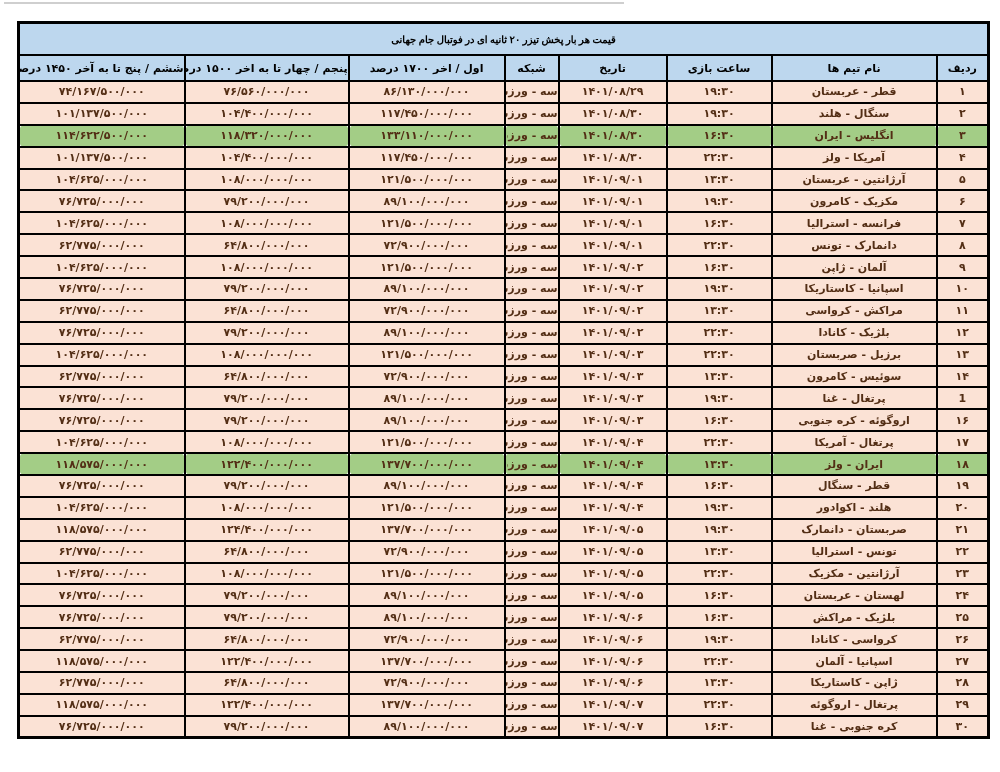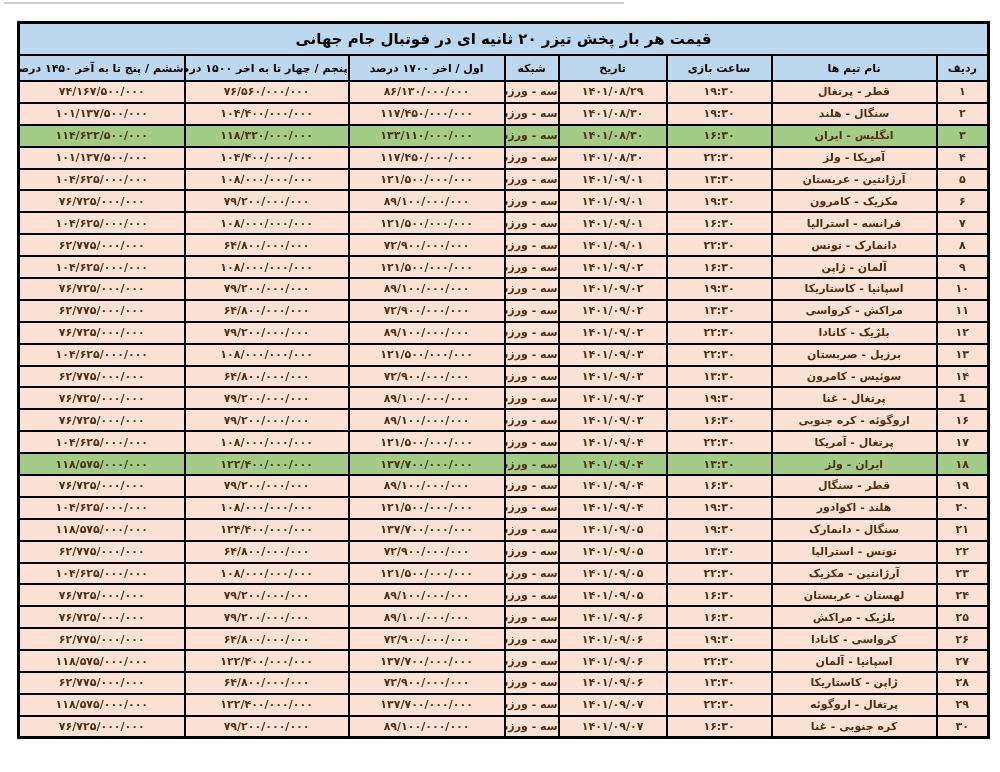--- a/index.html
+++ b/index.html
@@ -23,31 +23,31 @@
   }
   col.c1{width:52px;}  col.c2{width:165px;} col.c3{width:105px;} col.c4{width:108px;}
   col.c5{width:54px;}  col.c6{width:156px;} col.c7{width:164px;} col.c8{width:166px;}
   th,td{
     border:2px solid var(--border);
     text-align:center;vertical-align:middle;
     font-weight:bold;padding:0;overflow:hidden;white-space:nowrap;
   }
   tr.title-row th{
     height:30px;background:var(--header-bg);
-    color:var(--header-text);font-size:15px;
+    color:var(--header-text);font-size:10px;font-family:Liberation Serif, serif;
   }
   tr.header-row th{
     height:24px;background:var(--header-bg);
     color:var(--header-text);font-size:11px;
   }
   tbody tr{height:21.9px;}
   tbody td{
     background:var(--row-bg);color:var(--cell-text);font-size:11px;
   }
-  tbody tr.hl td{background:var(--hl-bg);}
+  tbody tr.hl td{background:var(--hl-bg);border-radius:6px;}
   td.ltr{direction:ltr;}
 </style>
 </head>
 <body>
 
 <div class="scan-artifact"></div>
 
 <table class="price-table">
   <colgroup>
     <col class="c1">
@@ -70,21 +70,21 @@
       <th>تاریخ</th>
       <th>شبکه</th>
       <th>اول / اخر ۱۷۰۰ درصد</th>
       <th>پنجم / چهار تا به اخر ۱۵۰۰ درصد</th>
       <th>ششم / پنج تا به آخر ۱۴۵۰ درصد</th>
     </tr>
   </thead>
   <tbody>
       <tr>
         <td>۱</td>
-        <td>قطر - پرتغال</td>
+        <td>قطر - عربستان</td>
         <td class="ltr">۱۹:۳۰</td>
         <td class="ltr">۱۴۰۱/۰۸/۲۹</td>
         <td>سه - ورزش</td>
         <td class="ltr">۸۶/۱۳۰/۰۰۰/۰۰۰</td>
         <td class="ltr">۷۶/۵۶۰/۰۰۰/۰۰۰</td>
         <td class="ltr">۷۴/۱۶۷/۵۰۰/۰۰۰</td>
       </tr>
       <tr>
         <td>۲</td>
         <td>سنگال - هلند</td>
@@ -270,21 +270,21 @@
         <td>هلند - اکوادور</td>
         <td class="ltr">۱۹:۳۰</td>
         <td class="ltr">۱۴۰۱/۰۹/۰۴</td>
         <td>سه - ورزش</td>
         <td class="ltr">۱۲۱/۵۰۰/۰۰۰/۰۰۰</td>
         <td class="ltr">۱۰۸/۰۰۰/۰۰۰/۰۰۰</td>
         <td class="ltr">۱۰۴/۶۲۵/۰۰۰/۰۰۰</td>
       </tr>
       <tr>
         <td>۲۱</td>
-        <td>سنگال - دانمارک</td>
+        <td>صربستان - دانمارک</td>
         <td class="ltr">۱۹:۳۰</td>
         <td class="ltr">۱۴۰۱/۰۹/۰۵</td>
         <td>سه - ورزش</td>
         <td class="ltr">۱۳۷/۷۰۰/۰۰۰/۰۰۰</td>
         <td class="ltr">۱۲۴/۴۰۰/۰۰۰/۰۰۰</td>
         <td class="ltr">۱۱۸/۵۷۵/۰۰۰/۰۰۰</td>
       </tr>
       <tr>
         <td>۲۲</td>
         <td>تونس - استرالیا</td>

